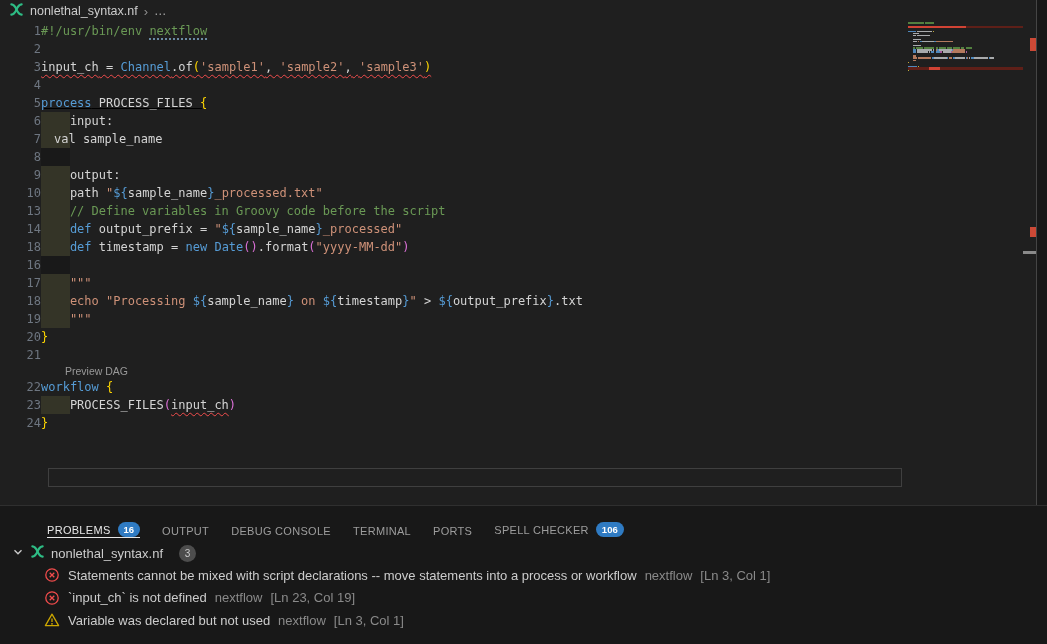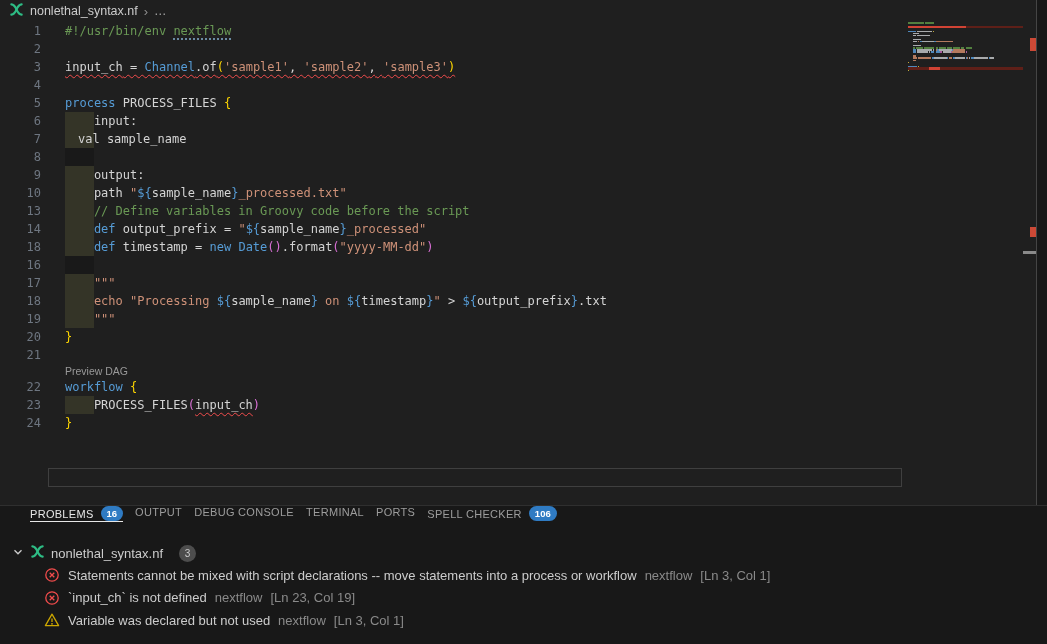--- a/index.html
+++ b/index.html
@@ -24,21 +24,21 @@
   
   .editor {
     position:absolute; top:22px; left:0; width:1047px; height:483px;
     background:#1f1f1f; overflow:hidden;
     font-family:"DejaVu Sans Mono", monospace; font-size:12px;
   }
   #code-rows { position:absolute; top:0; left:0; width:905px; }
   .row { display:flex; height:18px; line-height:18px; }
   .ln { flex:0 0 41px; text-align:right; color:#6e7681; user-select:none; }
   .row.cur .ln { color:#c6c6c6; }
-  .body { position:relative; margin-left:24px; flex:1; height:18px; }
+  .body { position:relative; flex:1; height:18px; }
   .indb { position:absolute; left:0; top:0; height:18px; }
   .indb.code { background:#343427; }
   .indb.void { background:#191919; }
   .txt { position:relative; white-space:pre; display:block; height:18px; }
   .tk-fg { color:#d4d4d4; }
   .tk-kw { color:#569cd6; }
   .tk-str { color:#ce9178; }
   .tk-cm { color:#6a9955; }
   .tk-b1 { color:#ffd700; }
   .tk-b2 { color:#da70d6; }
@@ -72,22 +72,22 @@
   .ruler-cursor { position:absolute; left:0; width:14px; background:#8a8a8a; }
   .editor-right-border { position:absolute; left:1036px; top:0; width:1px; height:505px; background:#454545; }
   .right-strip { position:absolute; left:1037px; top:0; width:10px; height:505px; background:#181818; }
 
   
   .panel {
     position:absolute; top:505px; left:0; width:1047px; height:139px;
     background:#181818; border-top:1px solid #2f2f2f; color:#cccccc;
   }
   .panel-tabs {
-    height:32px; display:flex; align-items:flex-start; gap:12px;
-    padding-left:30px; font-size:11px; letter-spacing:0.3px;
+    height:32px; display:flex; align-items:flex-end; gap:22px;
+    padding-left:47px; font-size:11px; letter-spacing:0.3px;
   }
   .tab { display:flex; align-items:center; color:#9d9d9d; border-bottom:1px solid transparent; cursor:pointer; }
   .tab.active { color:#e7e7e7; border-bottom-color:#e7e7e7; }
   .tab-badge {
     margin-left:7px; background:#2f7bc3; color:#ffffff; font-size:9.5px; font-weight:bold;
     border-radius:10px; padding:2px 6px; line-height:11px; letter-spacing:0;
   }
   .problems { padding-top:4px; }
   .file-row { display:flex; align-items:center; height:22px; padding-left:10px; gap:4px; font-size:13px; }
   .file-row .fname { margin-left:2px; color:#cccccc; }
@@ -137,21 +137,21 @@
         </div>
         <div class="row">
           <span class="ln">4</span>
           <span class="body">
             <span class="txt" style="padding-left: 0px;"></span>
           </span>
         </div>
         <div class="row">
           <span class="ln">5</span>
           <span class="body">
-            <span class="txt" style="padding-left: 0px;"><span class="tk-kw">process</span><span class="tk-fg"> PROCESS_FILES </span><span class="tk-b1">{</span></span>
+            <span class="txt" style="padding-left: 0px; text-decoration: underline;"><span class="tk-kw">process</span><span class="tk-fg"> PROCESS_FILES </span><span class="tk-b1">{</span></span>
           </span>
         </div>
         <div class="row">
           <span class="ln">6</span>
           <span class="body">
             <span class="indb code" style="width: 28.88px;"></span>
             <span class="txt" style="padding-left: 28.88px;"><span class="tk-fg">input:</span></span>
           </span>
         </div>
         <div class="row">

